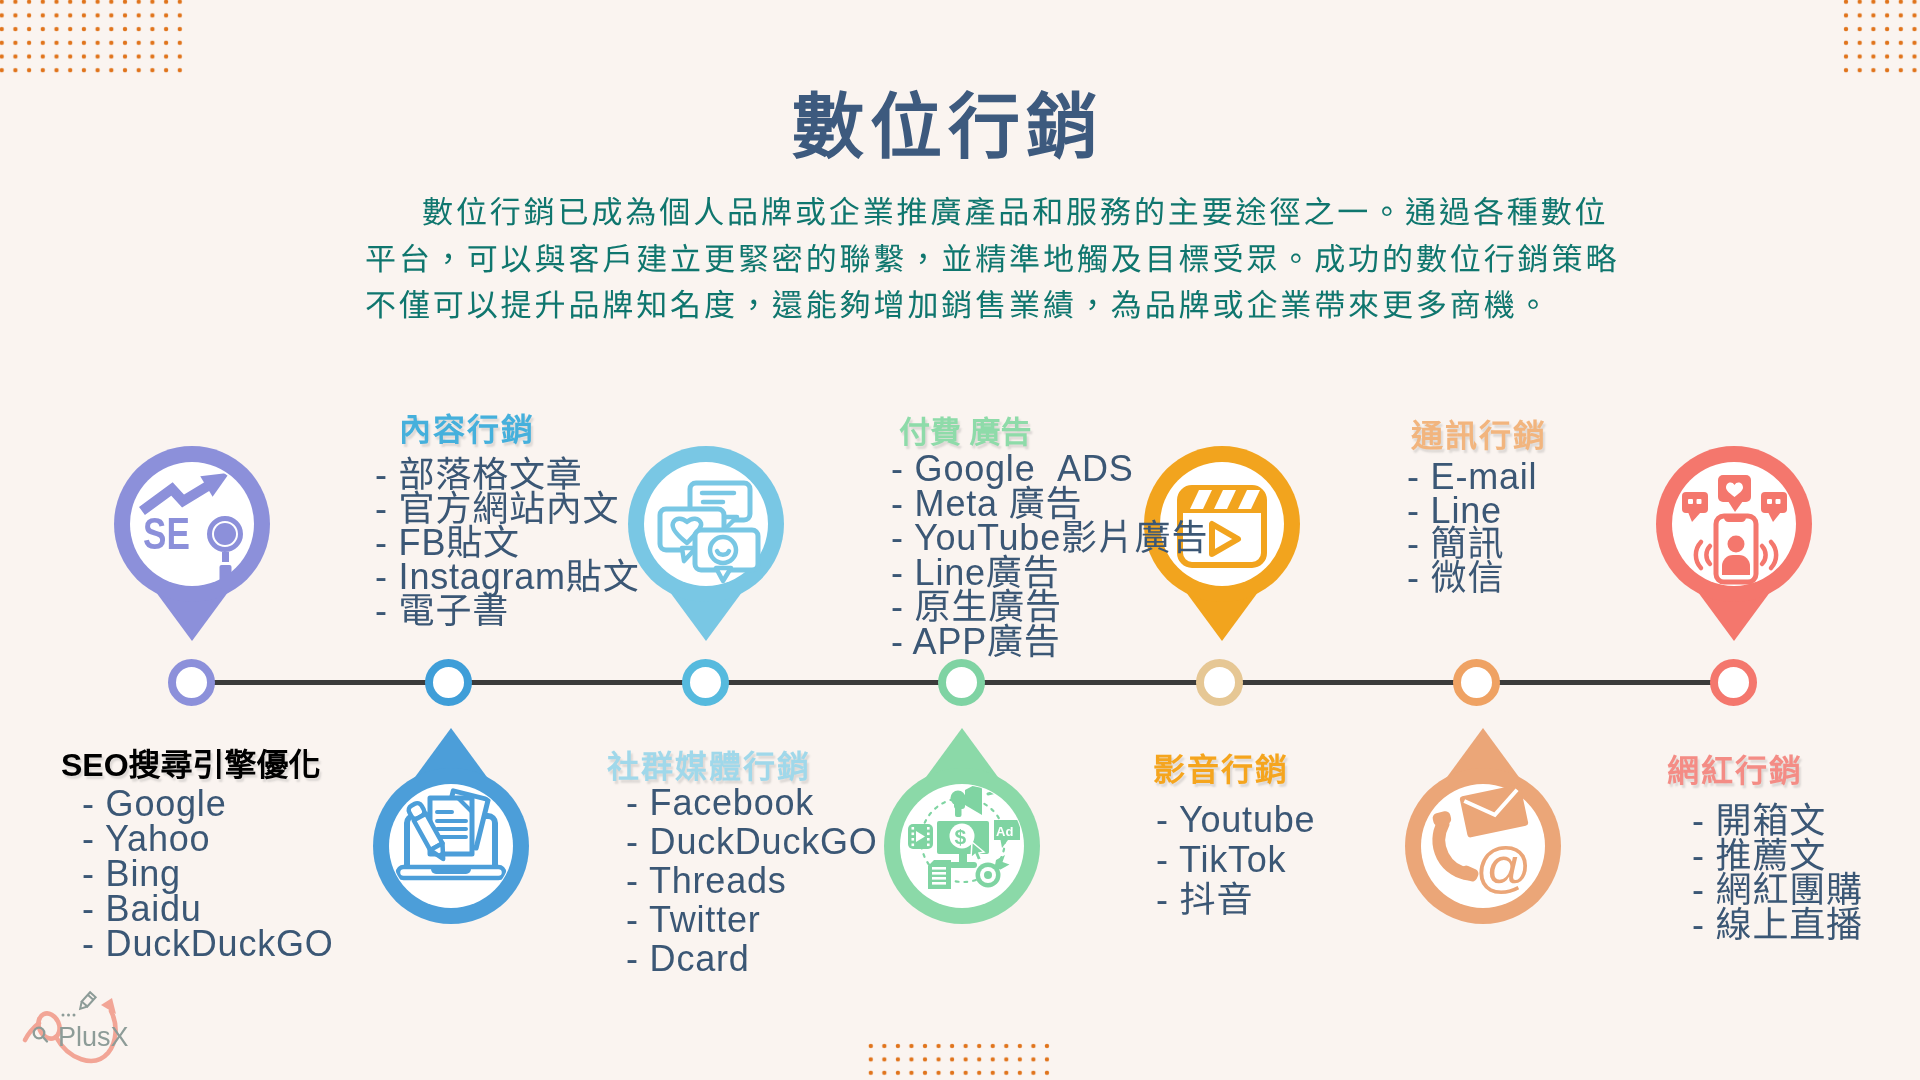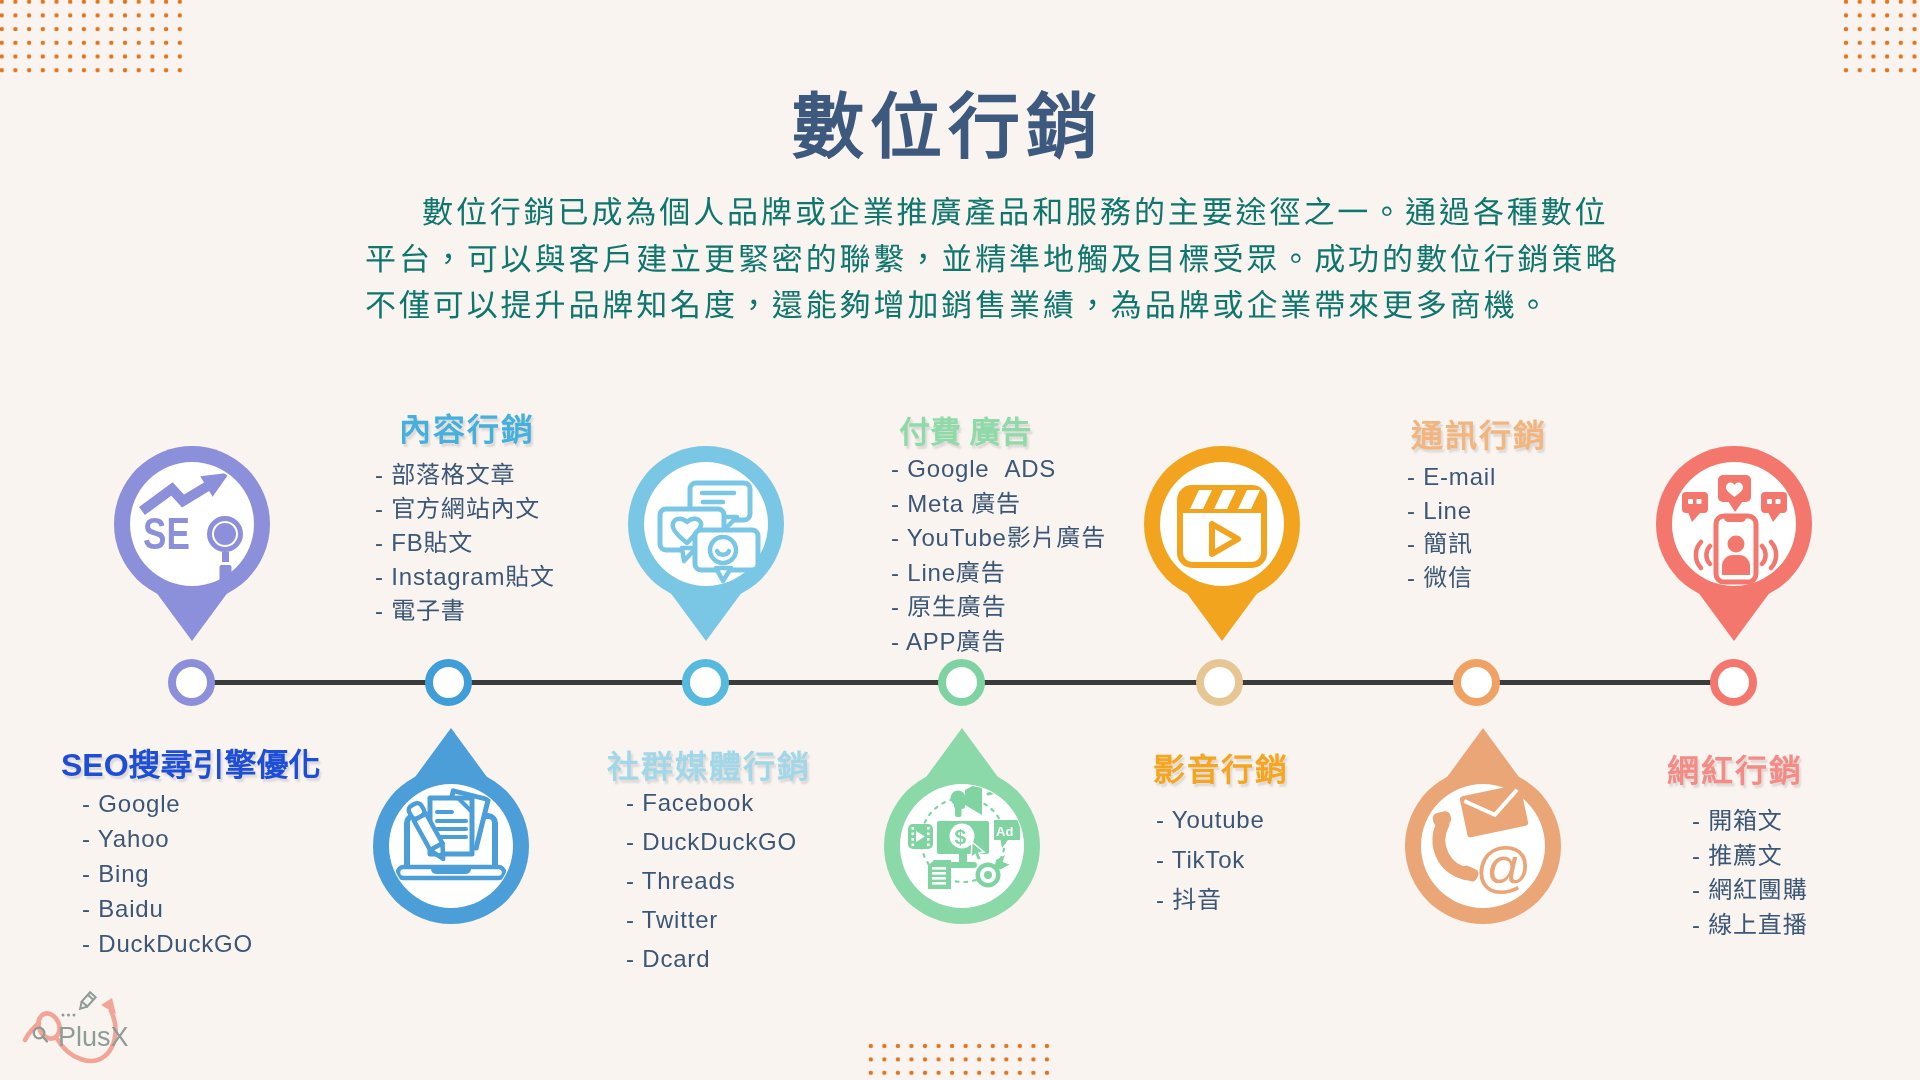--- a/index.html
+++ b/index.html
@@ -4,21 +4,21 @@
 <style>
 html,body{margin:0;padding:0;}
 body{width:1920px;height:1080px;overflow:hidden;background:#faf4f0;font-family:"Liberation Sans",sans-serif;position:relative;}
 #page{position:absolute;left:0;top:0;width:1920px;height:830px;}
 #title{position:absolute;left:0;top:68px;width:1896px;text-align:center;font-size:72px;font-weight:bold;color:#3d5a7e;letter-spacing:6px;}
 #para{position:absolute;left:341px;top:190px;font-size:31px;line-height:46.6px;letter-spacing:2.9px;color:#0f766e;text-indent:57px;white-space:nowrap;margin-left:24px;}
 #tline{position:absolute;left:192px;top:680px;width:1542px;height:5px;background:#3b3b3b;z-index:1;}
 .node{position:absolute;top:659px;width:31px;height:31px;border-radius:50%;background:#fff;border-style:solid;border-width:8px;z-index:2;}
 .pin{position:absolute;z-index:3;}
 .hd{position:absolute;z-index:4;font-weight:bold;font-size:32px;letter-spacing:2px;white-space:nowrap;text-shadow:2px 3px 2px rgba(120,120,120,0.22);}
-.ls{position:absolute;z-index:4;font-size:24px;letter-spacing:0.8px;color:#3b5775;white-space:nowrap;line-height:34px;}
+.ls{position:absolute;z-index:4;font-size:36px;letter-spacing:0.8px;color:#3b5775;white-space:nowrap;line-height:34px;}
 
 </style>
 </head>
 <body>
 <div id="page">
 <svg style="position:absolute;left:0;top:0;" width="200" height="90" viewBox="0 0 200 90">
 <defs>
         <pattern id="dp" x="1.7" y="1.7" width="13.7" height="13.7" patternUnits="userSpaceOnUse">
           <circle cx="0" cy="0" r="2.2" fill="#e0741c"></circle>
           <circle cx="13.7" cy="0" r="2.2" fill="#e0741c"></circle>
@@ -279,21 +279,21 @@
 </div>
 
 <div class="hd" style="left:1411px;top:410px;color:#f2b57e;">通訊行銷</div>
 <div class="ls" style="left:1407px;top:460px;line-height:33.5px;">
 <div>- E-mail</div>
 <div>- Line</div>
 <div>- 簡訊</div>
 <div>- 微信</div>
 </div>
 
-<div class="hd" style="left:61px;top:739px;color:#1d4ed8;letter-spacing:0;">SEO搜尋引擎優化</div>
+<div class="hd" style="left:61px;top:739px;color:#000000;letter-spacing:0;">SEO搜尋引擎優化</div>
 <div class="ls" style="left:82px;top:787px;line-height:34.9px;">
 <div>- Google</div>
 <div>- Yahoo</div>
 <div>- Bing</div>
 <div>- Baidu</div>
 <div>- DuckDuckGO</div>
 </div>
 
 <div class="hd" style="left:607px;top:741px;color:#a0d8ea;">社群媒體行銷</div>
 <div class="ls" style="left:626px;top:784px;line-height:38.9px;">

